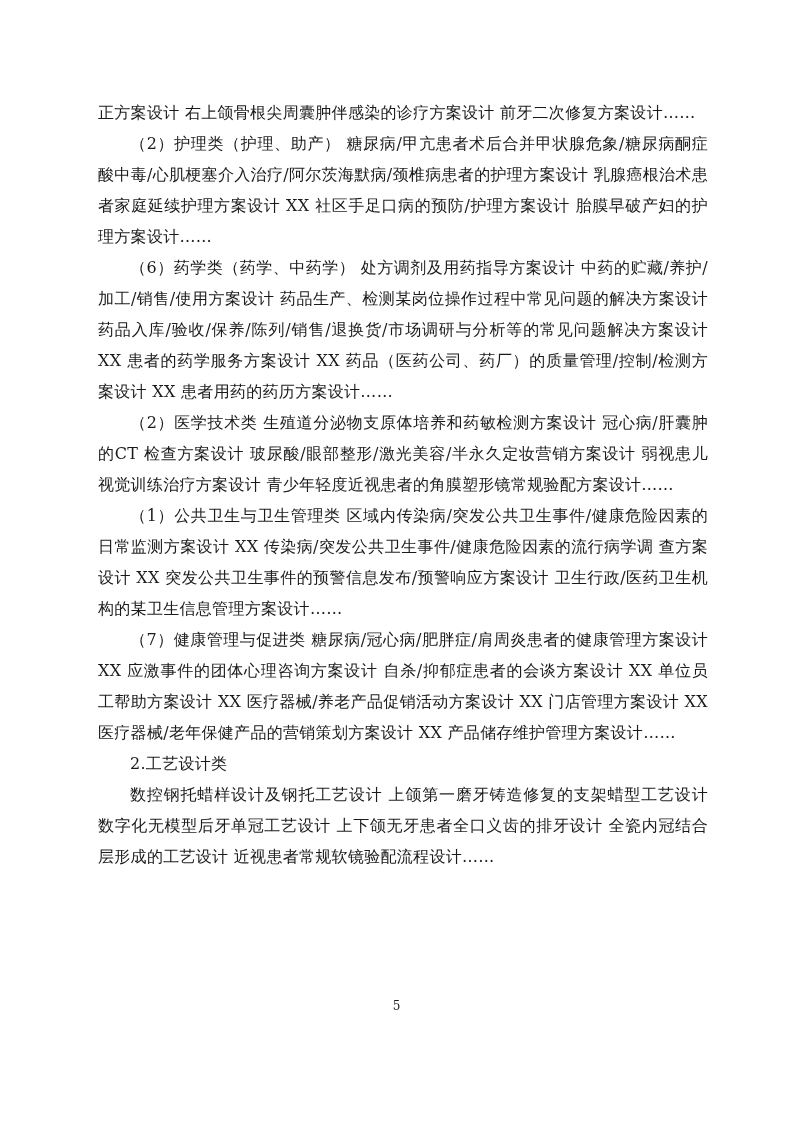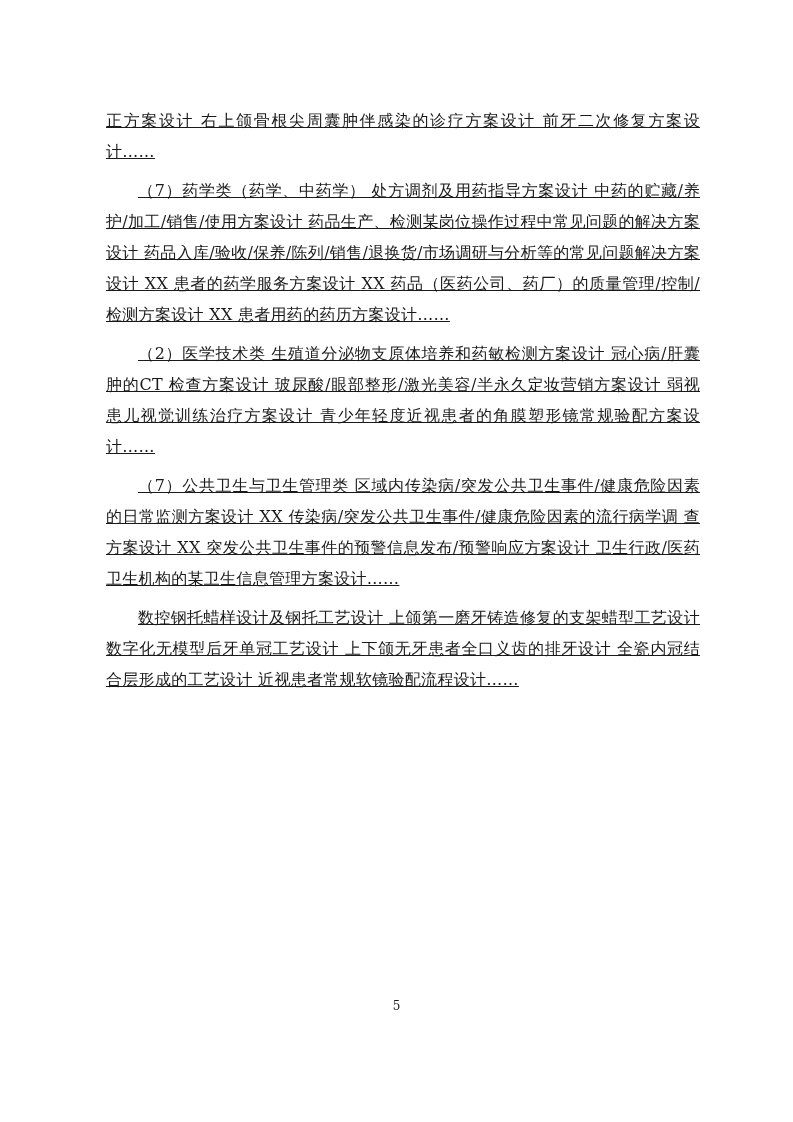--- a/index.html
+++ b/index.html
@@ -20,24 +20,23 @@
     position: absolute;
     left: 98px;
     top: 97px;
     width: 610px;
     font-size: 16px;
     line-height: 31px;
     text-align: justify;
     letter-spacing: 0.3px;
   }
   .para {
-    margin: 8px;
+    margin: 0;
     padding: 0;
     text-indent: 2em;
-    text-decoration: underline;
   }
   .para.no-indent {
     text-indent: 0;
   }
   .footer {
     position: absolute;
     left: 0;
     right: 0;
     top: 998px;
     text-align: center;
@@ -45,19 +44,22 @@
     line-height: 16px;
     color: #1a1a1a;
   }
 </style>
 </head>
 <body>
 
 <div class="page">
   <div class="content">
     <p class="para no-indent">正方案设计 右上颌骨根尖周囊肿伴感染的诊疗方案设计 前牙二次修复方案设计……</p>
-    <p class="para">（7）药学类（药学、中药学） 处方调剂及用药指导方案设计 中药的贮藏/养护/加工/销售/使用方案设计 药品生产、检测某岗位操作过程中常见问题的解决方案设计 药品入库/验收/保养/陈列/销售/退换货/市场调研与分析等的常见问题解决方案设计 XX 患者的药学服务方案设计  XX 药品（医药公司、药厂）的质量管理/控制/检测方案设计  XX 患者用药的药历方案设计……</p>
+    <p class="para">（2）护理类（护理、助产） 糖尿病/甲亢患者术后合并甲状腺危象/糖尿病酮症酸中毒/心肌梗塞介入治疗/阿尔茨海默病/颈椎病患者的护理方案设计 乳腺癌根治术患者家庭延续护理方案设计 XX 社区手足口病的预防/护理方案设计 胎膜早破产妇的护理方案设计……</p>
+    <p class="para">（6）药学类（药学、中药学） 处方调剂及用药指导方案设计 中药的贮藏/养护/加工/销售/使用方案设计 药品生产、检测某岗位操作过程中常见问题的解决方案设计 药品入库/验收/保养/陈列/销售/退换货/市场调研与分析等的常见问题解决方案设计 XX 患者的药学服务方案设计  XX 药品（医药公司、药厂）的质量管理/控制/检测方案设计  XX 患者用药的药历方案设计……</p>
     <p class="para">（2）医学技术类 生殖道分泌物支原体培养和药敏检测方案设计 冠心病/肝囊肿的CT 检查方案设计 玻尿酸/眼部整形/激光美容/半永久定妆营销方案设计 弱视患儿视觉训练治疗方案设计 青少年轻度近视患者的角膜塑形镜常规验配方案设计……</p>
-    <p class="para">（7）公共卫生与卫生管理类 区域内传染病/突发公共卫生事件/健康危险因素的日常监测方案设计 XX 传染病/突发公共卫生事件/健康危险因素的流行病学调 查方案设计 XX 突发公共卫生事件的预警信息发布/预警响应方案设计 卫生行政/医药卫生机构的某卫生信息管理方案设计……</p>
+    <p class="para">（1）公共卫生与卫生管理类 区域内传染病/突发公共卫生事件/健康危险因素的日常监测方案设计 XX 传染病/突发公共卫生事件/健康危险因素的流行病学调 查方案设计 XX 突发公共卫生事件的预警信息发布/预警响应方案设计 卫生行政/医药卫生机构的某卫生信息管理方案设计……</p>
+    <p class="para">（7）健康管理与促进类 糖尿病/冠心病/肥胖症/肩周炎患者的健康管理方案设计 XX 应激事件的团体心理咨询方案设计 自杀/抑郁症患者的会谈方案设计 XX 单位员工帮助方案设计 XX 医疗器械/养老产品促销活动方案设计 XX 门店管理方案设计 XX 医疗器械/老年保健产品的营销策划方案设计 XX 产品储存维护管理方案设计……</p>
+    <p class="para">2.工艺设计类</p>
     <p class="para">数控钢托蜡样设计及钢托工艺设计 上颌第一磨牙铸造修复的支架蜡型工艺设计 数字化无模型后牙单冠工艺设计 上下颌无牙患者全口义齿的排牙设计 全瓷内冠结合层形成的工艺设计 近视患者常规软镜验配流程设计……</p>
   </div>
   <div class="footer">5</div>
 </div>
 
 </body></html>

